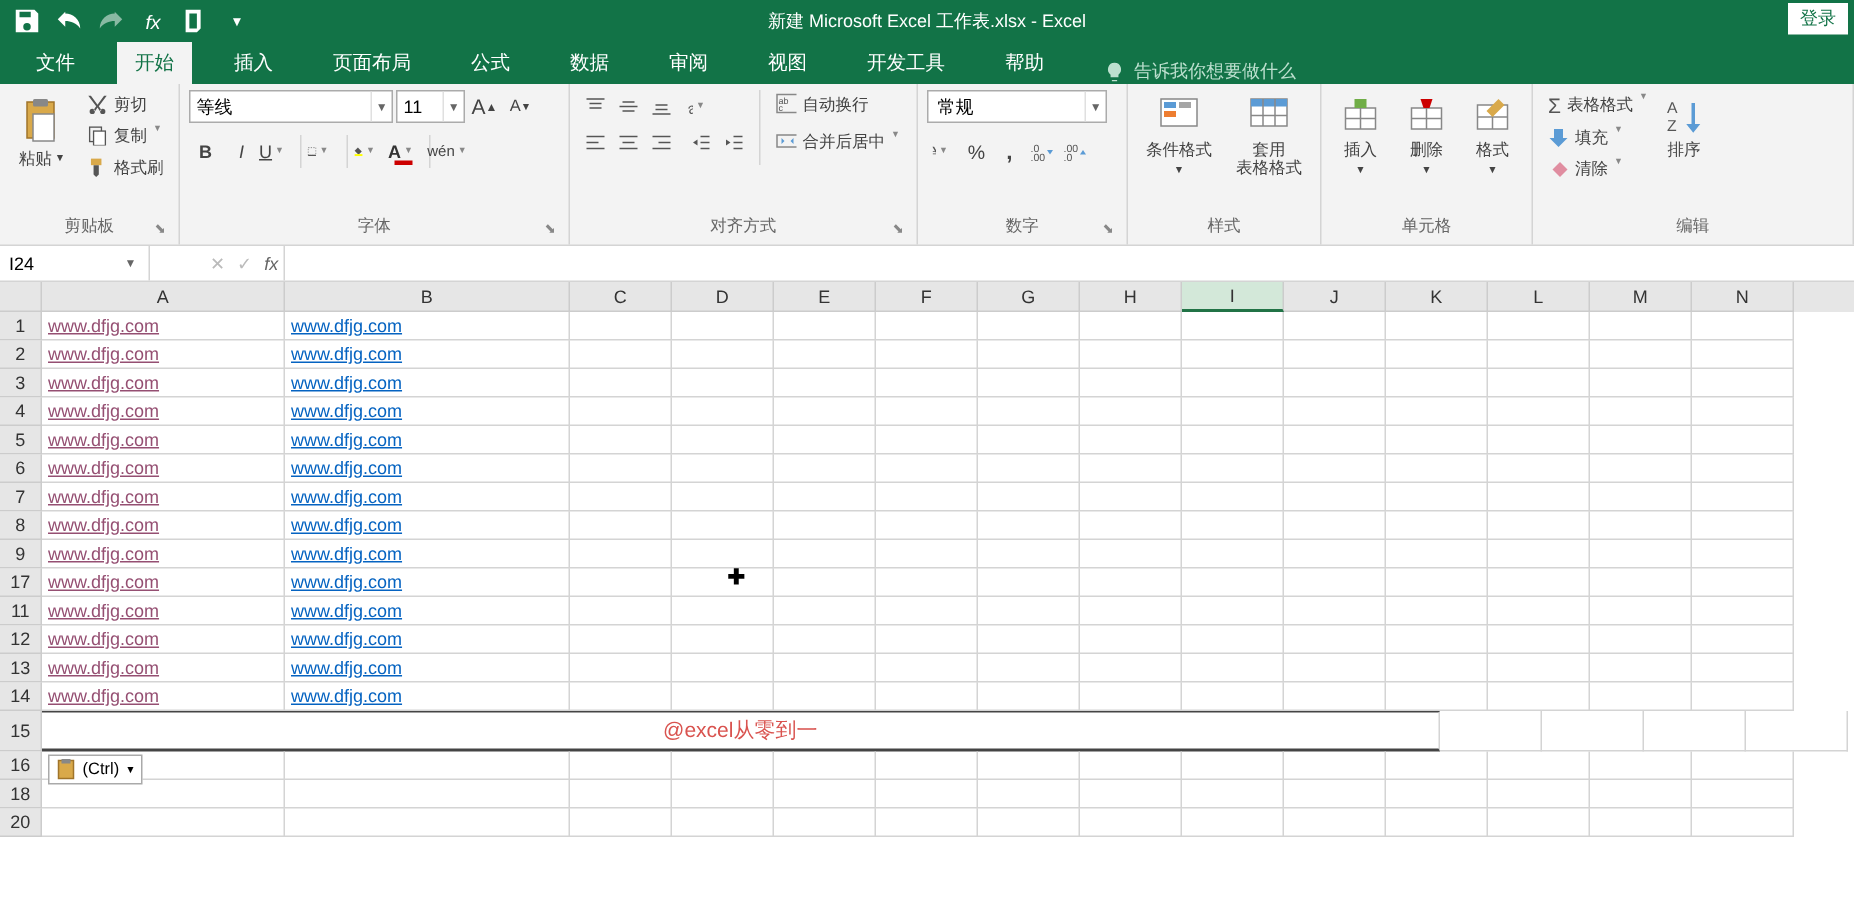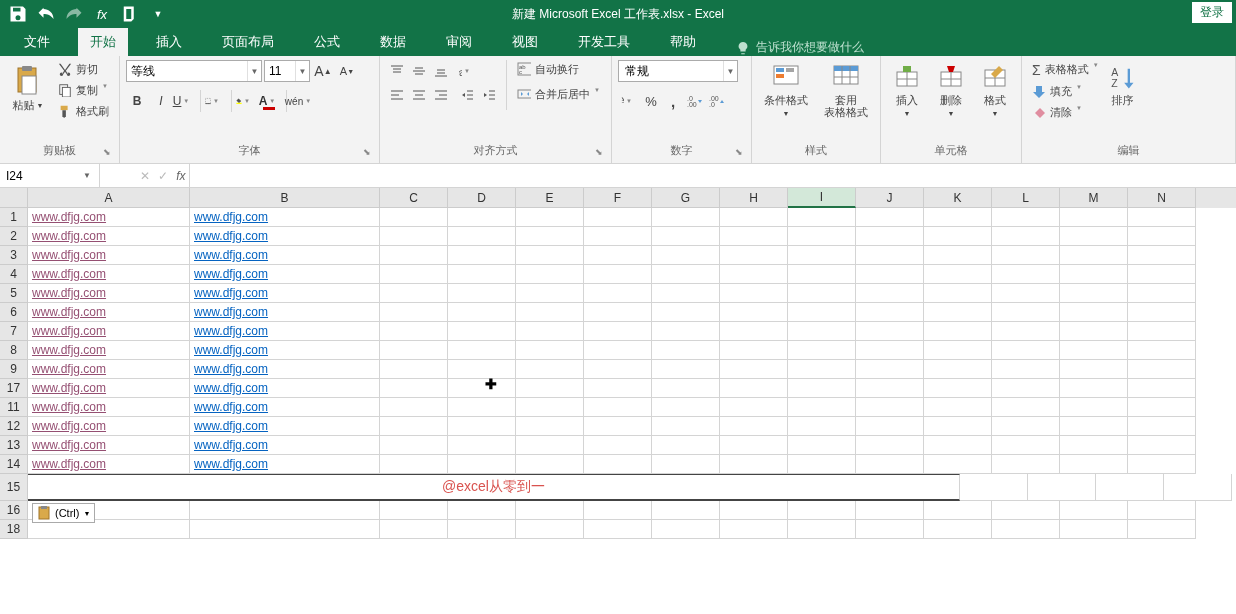--- a/index.html
+++ b/index.html
@@ -774,20 +774,37 @@
         <div class="cell " style="width: 68px;"></div>
         <div class="cell " style="width: 68px;"></div>
         <div class="cell " style="width: 68px;"></div>
         <div class="cell " style="width: 68px;"></div>
         <div class="cell " style="width: 68px;"></div>
         <div class="cell " style="width: 68px;"></div>
         <div class="cell " style="width: 68px;"></div>
         <div class="cell " style="width: 68px;"></div>
         <div class="cell " style="width: 68px;"></div>
       </div>
+      <div class="row">
+        <div class="row-h">20</div>
+        <div class="cell " style="width: 162px;"></div>
+        <div class="cell " style="width: 190px;"></div>
+        <div class="cell " style="width: 68px;"></div>
+        <div class="cell " style="width: 68px;"></div>
+        <div class="cell " style="width: 68px;"></div>
+        <div class="cell " style="width: 68px;"></div>
+        <div class="cell " style="width: 68px;"></div>
+        <div class="cell " style="width: 68px;"></div>
+        <div class="cell " style="width: 68px;"></div>
+        <div class="cell " style="width: 68px;"></div>
+        <div class="cell " style="width: 68px;"></div>
+        <div class="cell " style="width: 68px;"></div>
+        <div class="cell " style="width: 68px;"></div>
+        <div class="cell " style="width: 68px;"></div>
+      </div>
     </div>
   <div class="cursor-plus">✚</div>
 <div class="paste-options" style="top: 315px;">
       <svg width="14" height="14" viewBox="0 0 14 14">
         <rect x="2" y="1" width="10" height="12" fill="#d9a94a" stroke="#a0742a"></rect>
         <rect x="4" y="0" width="6" height="3" fill="#888"></rect>
       </svg>
       <span>(Ctrl)</span>
       <span style="font-size:7px">▼</span>
     </div>

